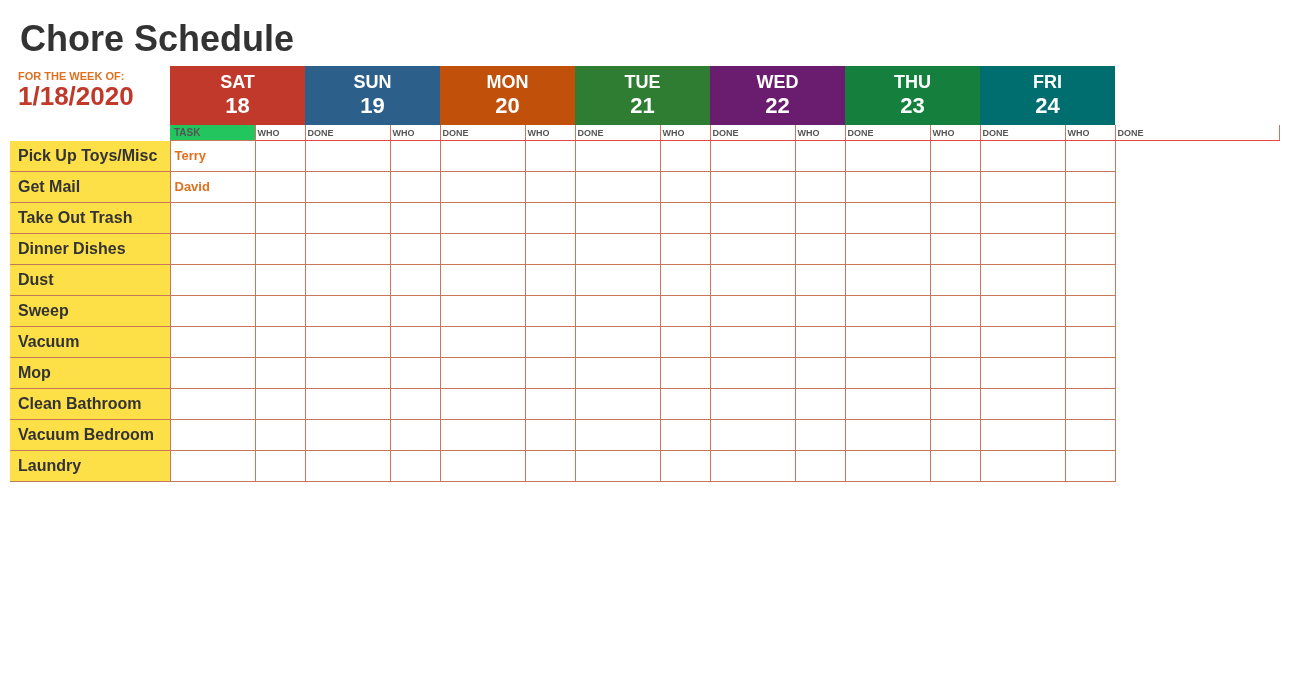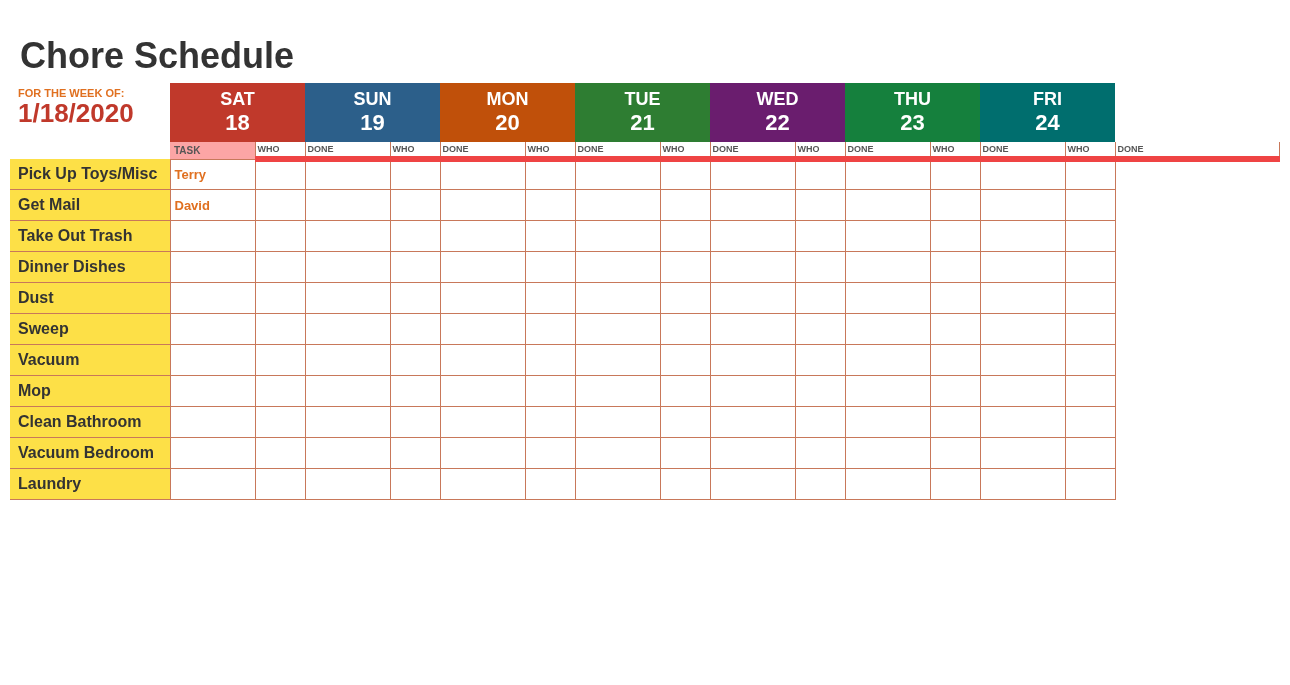--- a/index.html
+++ b/index.html
@@ -3,21 +3,20 @@
   <meta charset="utf-8">
   <style>
     * { box-sizing: border-box; margin: 0; padding: 0; }
     body { font-family: Arial, sans-serif; background: #fff; padding: 10px; }
 
     #app-title {
       font-size: 36px;
       font-weight: bold;
       color: #333;
       padding: 8px 0 6px 10px;
-      margin-top: 17px;
     }
 
     .schedule-table {
       width: 100%;
       border-collapse: collapse;
       table-layout: fixed;
     }
 
     
     .week-label-cell {
@@ -55,29 +54,29 @@
     }
 
     
     .task-label-cell {
       font-size: 10px;
       font-weight: bold;
       color: #555;
       padding: 2px 4px;
       border-bottom: 1px solid #c8785a;
       border-right: 1px solid #c8785a;
-      background: #fca5a5;
+      background: #22c55e;
       text-transform: uppercase;
     }
     .sub-header-cell {
       font-size: 9px;
       font-weight: bold;
       color: #555;
       padding: 2px 2px;
-      border-bottom: 6px solid #ef4444;
+      border-bottom: 1px solid #ef4444;
       border-right: 1px solid #c8785a;
       background: #fff;
       text-transform: uppercase;
       text-align: left;
     }
 
     
     .task-name-cell {
       font-size: 16px;
       font-weight: bold;

